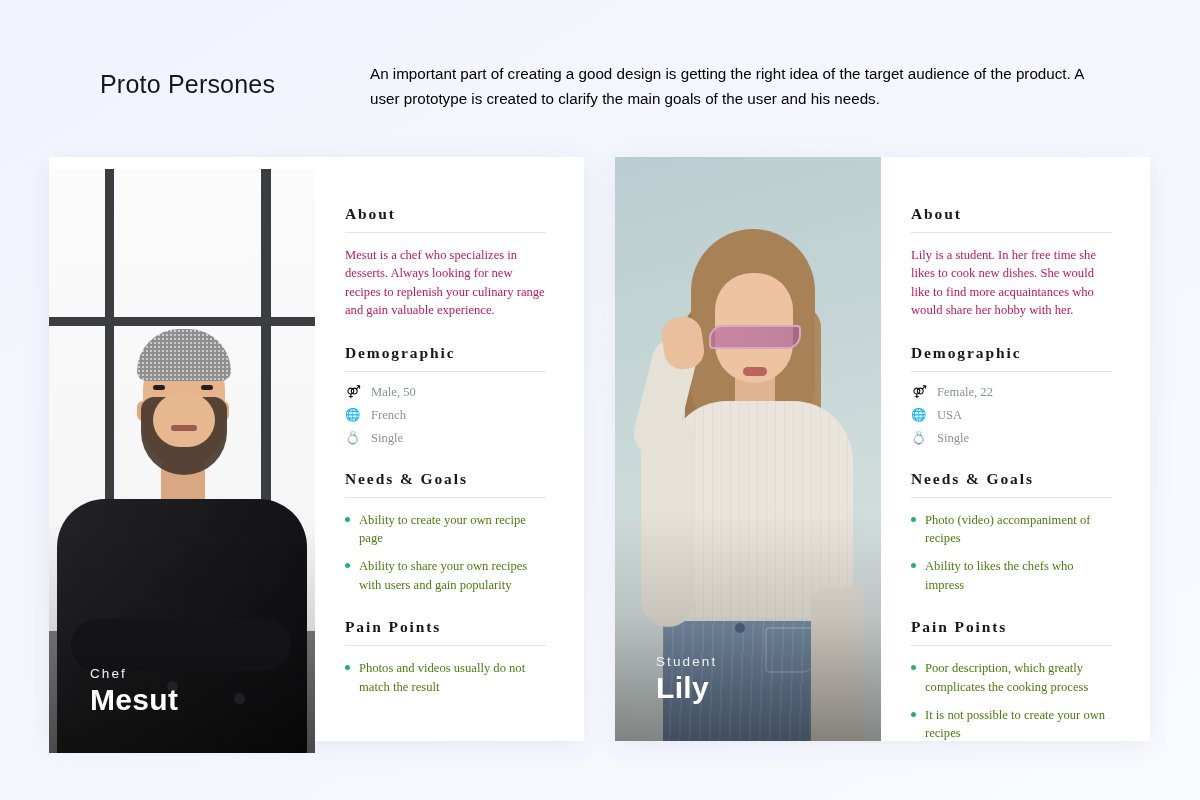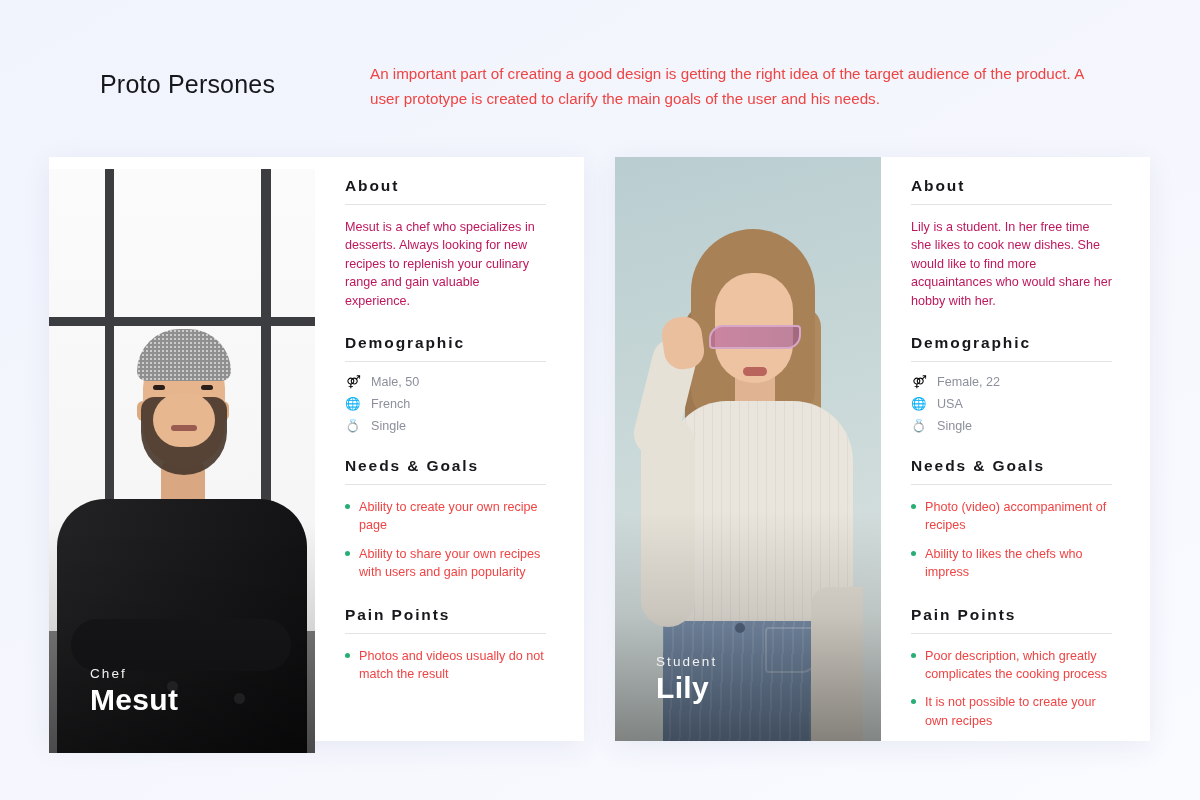--- a/index.html
+++ b/index.html
@@ -14,21 +14,21 @@
 
   
   .header { position:absolute; top:0; left:0; width:1036px; height:150px; }
   .page-title {
     position:absolute; left:100px; top:70px;
     font-size:25px; font-weight:400; color:#17181c;
     letter-spacing:.2px; white-space:nowrap;
   }
   .page-desc {
     position:absolute; left:370px; top:61px; width:745px;
-    font-size:15.2px; line-height:25px; color:#ef4444; font-weight:400;
+    font-size:15.2px; line-height:25px; color:#000000; font-weight:400;
   }
 
   
   .cards { position:absolute; top:157px; left:0; width:1200px; }
   .card {
     position:absolute; top:0; height:584px;
     display:flex; background:#ffffff;
     box-shadow:0 6px 26px rgba(40,60,120,.075);
   }
   #card-0 { left:49px;  width:535px; }
@@ -136,39 +136,39 @@
   }
   .lz-jean2{
     position:absolute; left:48px; top:452px; width:196px; height:132px;
     background-image:repeating-linear-gradient(92deg,rgba(255,255,255,.10) 0 2px,transparent 2px 10px);
   }
   .lz-pocket{ position:absolute; left:150px; top:470px; width:54px; height:46px; border:2px solid rgba(255,255,255,.22); border-radius:4px 4px 18px 4px; }
   .lz-btn  { position:absolute; left:120px; top:466px; width:10px; height:10px; border-radius:50%; background:#55677f; }
   .lz-sweattail { position:absolute; left:196px; top:430px; width:52px; height:154px; background:#e4dfd5; border-radius:18px 0 0 0; }
 
   
-  .info { flex:1; padding:20px 38px 0 30px; }
+  .info { flex:1; padding:48px 38px 0 30px;font-family:Liberation Serif, serif; }
   .section + .section { margin-top:24px; }
   .sec-title {
     font-size:15.5px; font-weight:700; color:#17181c;
     letter-spacing:1.9px; padding-bottom:9px;
   }
   .sec-rule { height:1px; background:#e3e3e6; margin-bottom:13px; }
   .about-text { font-size:12.6px; line-height:18.4px; color:#be185d; }
 
   .demo-row { display:flex; align-items:center; margin-bottom:8px; }
   .demo-icon { width:17px; font-size:12.5px; line-height:1; margin-right:9px; text-align:center; }
   .demo-label { font-size:12.6px; color:#8c909c; }
 
   .bullet-item { display:flex; margin-bottom:10px; }
   .bullet-dot {
     width:5px; height:5px; border-radius:50%; background:#27ae74;
     flex:0 0 5px; margin:6px 9px 0 0;
   }
-  .bullet-text { font-size:12.6px; line-height:18.4px; color:#ef4444; }
+  .bullet-text { font-size:12.6px; line-height:18.4px; color:#4d7c0f; }
 </style>
 </head>
 <body>
 
 <div class="header">
   <div class="page-title">Proto Persones</div>
   <div class="page-desc">An important part of creating a good design is getting the right idea of the target audience of the product. A user prototype is created to clarify the main goals of the user and his needs.</div>
 </div>
 
 <div class="cards">

